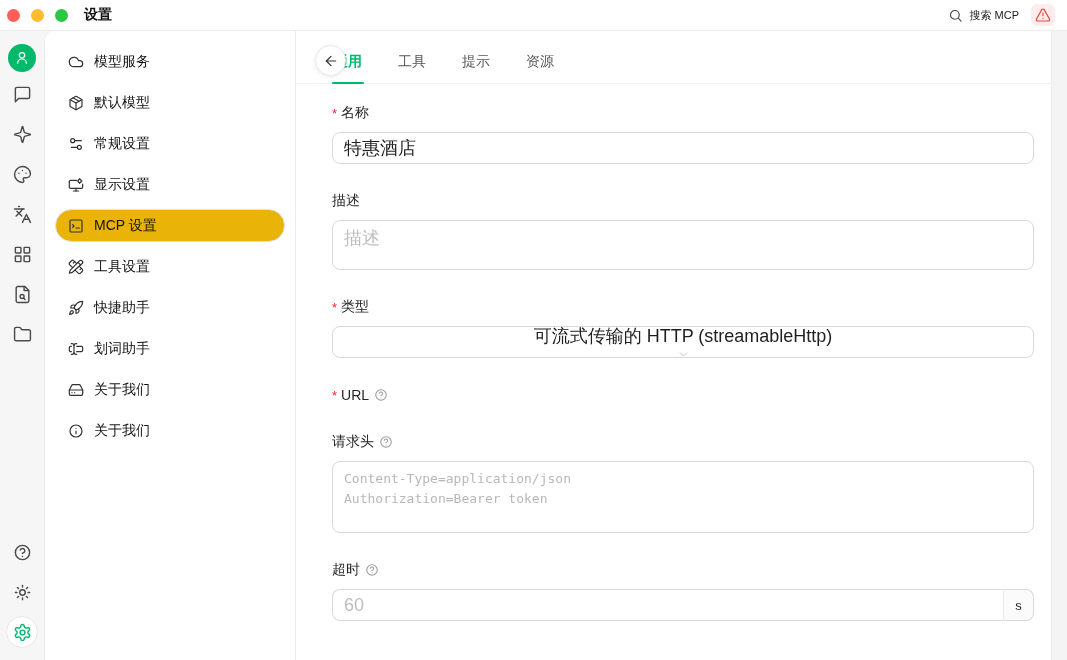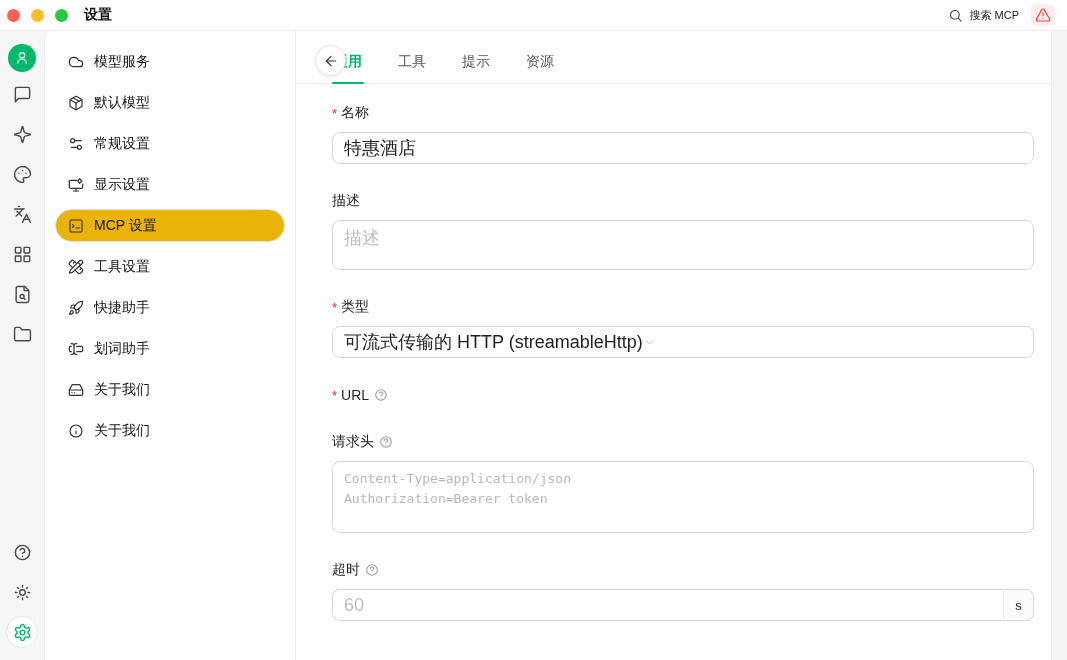--- a/index.html
+++ b/index.html
@@ -74,21 +74,21 @@
   .hint-icon{color:#9b9b9b;margin-left:5px;}
   .ctrl{width:100%;border:1px solid #d9d9d9;border-radius:8px;font-size:18px;color:#1f1f1f;
     background:#fff;padding:0 11px;outline:none;font-family:inherit;}
   input.ctrl{height:32px;}
   textarea.ctrl{padding:7px 11px;resize:none;display:block;line-height:20px;}
   .ta-desc{height:50px;}
   .ta-headers{height:72px;font-family:"DejaVu Sans Mono","Liberation Mono",monospace;
     font-size:13px;line-height:22px;}
   ::placeholder{color:#bdbdbd;opacity:1;}
   .ta-headers::placeholder{color:#b8b8b8;}
-  .select{height:32px;display:flex;align-items:center;justify-content:flex-start;cursor:pointer;}
+  .select{height:32px;display:flex;align-items:center;justify-content:center;cursor:pointer;flex-direction:column;}
   .select .chev{color:#bfbfbf;flex-shrink:0;}
   .url-input{border:1.5px solid var(--accent,#00b96b);}
   .tgroup{display:flex;}
   .tgroup input{flex:1;border-radius:8px 0 0 8px;border-right:none;}
   .taddon{width:31px;border:1px solid #d9d9d9;border-left:1px solid #ebebeb;
     border-radius:0 8px 8px 0;background:#fbfbfb;display:flex;align-items:center;
     justify-content:center;font-size:13px;color:#1f1f1f;}
 
   
   .gutter{width:15px;background:#f4f4f4;flex-shrink:0;}

